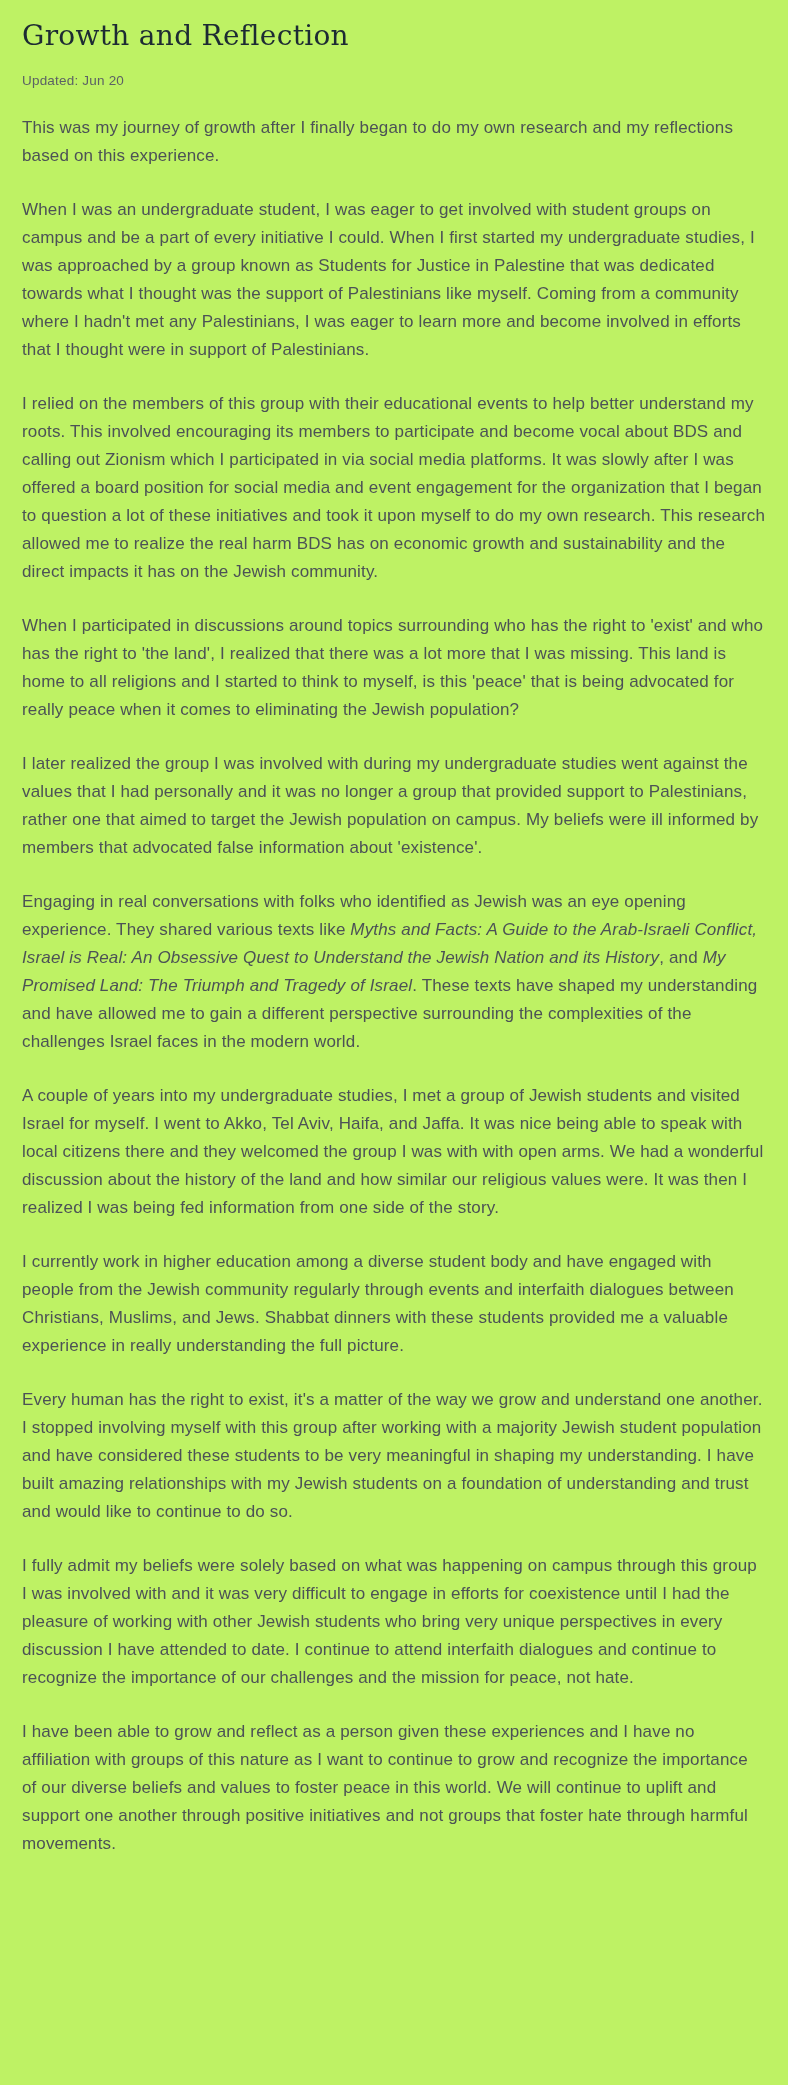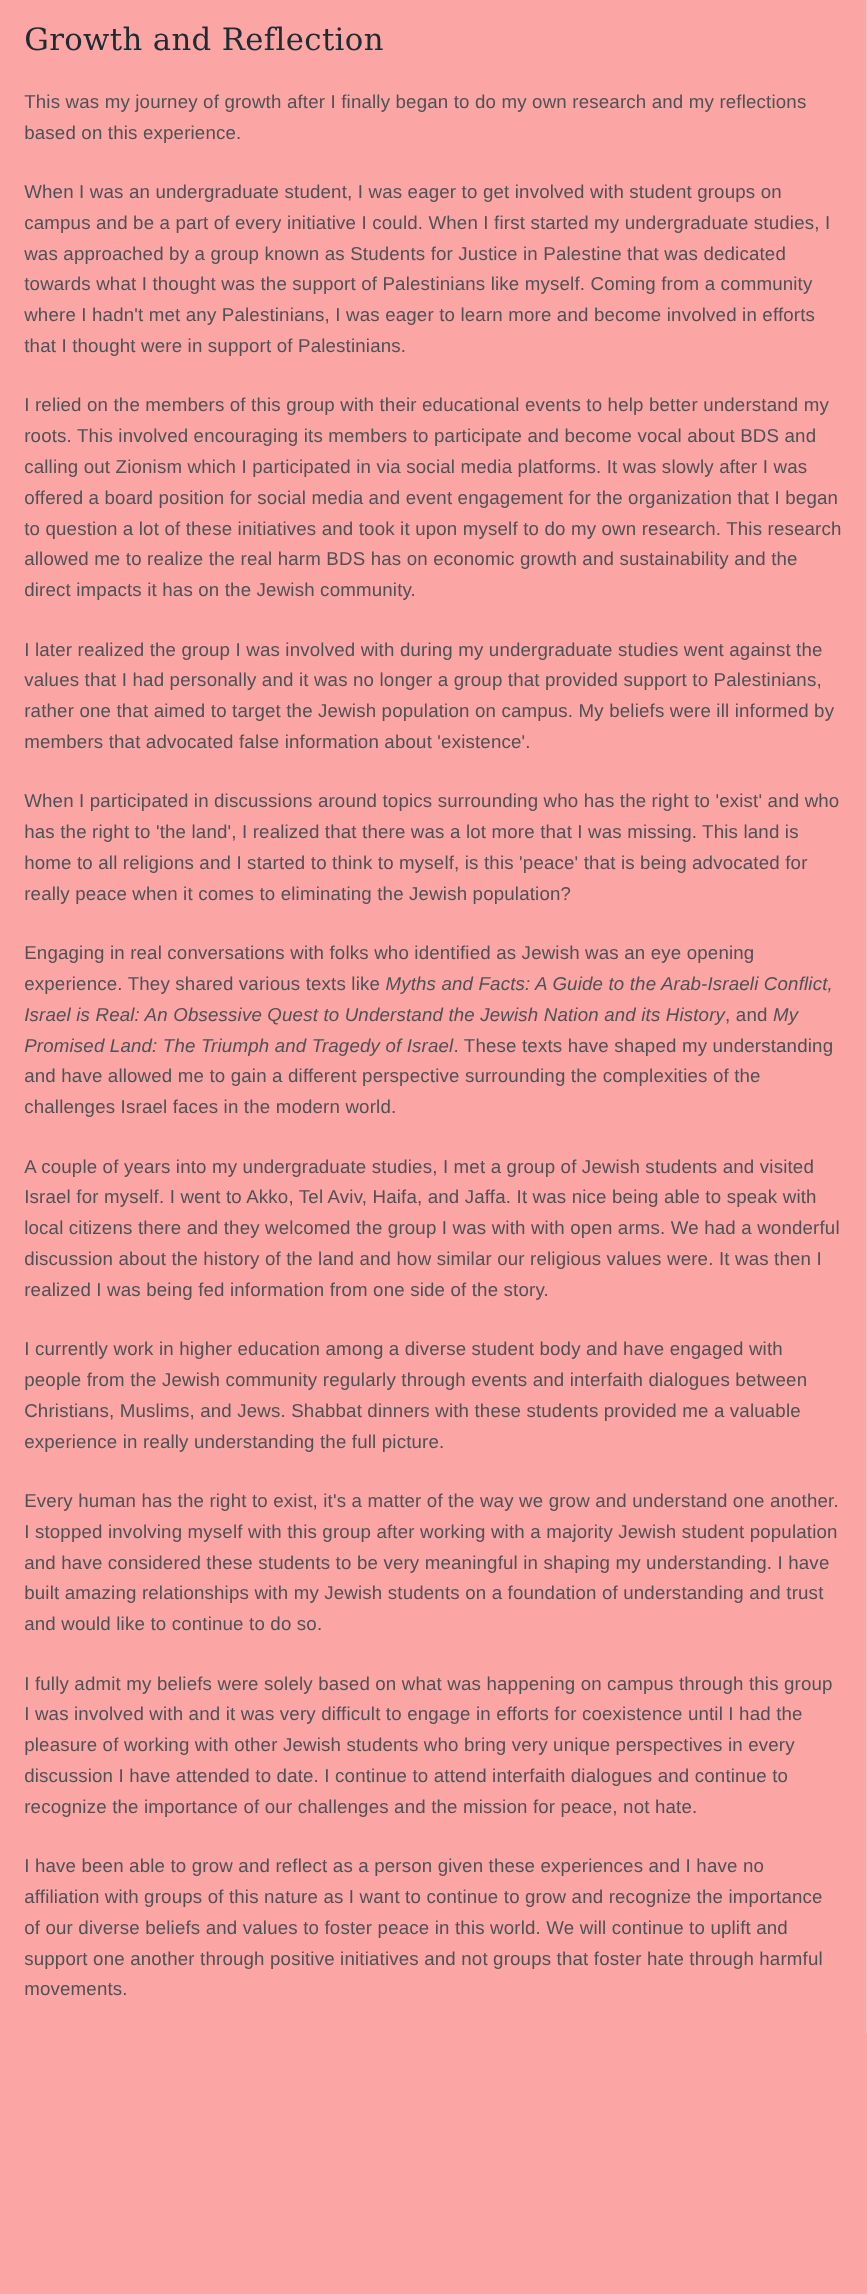--- a/index.html
+++ b/index.html
@@ -4,21 +4,21 @@
 <style>
   * { margin: 0; padding: 0; box-sizing: border-box; }
   html, body {
     width: 788px;
     background: #faf8f2;
     font-family: "Liberation Sans", sans-serif;
   }
   .page {
     width: 788px;
     min-height: 2085px;
-    background: #fca5a5;
+    background: #bef264;
     padding: 14px 22px 30px 22px;
   }
   h1.page-title {
     font-family: "DejaVu Serif", "Liberation Serif", serif;
     font-size: 28px;
     font-weight: 500;
     color: #1d2b33;
     letter-spacing: 0.3px;
     line-height: 1.25;
     margin-top: 4px;
@@ -41,26 +41,27 @@
     margin-top: 26px;
   }
   .article-body p em {
   }
 </style>
 </head>
 <body>
 
 <div class="page">
   <h1 class="page-title">Growth and Reflection</h1>
+  <div class="updated-date">Updated: Jun 20</div>
   <div class="article-body" id="article-body">
       <p><span>This was my journey of growth after I finally began to do my own research and my reflections based on this experience.</span></p>
       <p><span>When I was an undergraduate student, I was eager to get involved with student groups on campus and be a part of every initiative I could. When I first started my undergraduate studies, I was approached by a group known as Students for Justice in Palestine that was dedicated towards what I thought was the support of Palestinians like myself. Coming from a community where I hadn't met any Palestinians, I was eager to learn more and become involved in efforts that I thought were in support of Palestinians.</span></p>
       <p><span>I relied on the members of this group with their educational events to help better understand my roots. This involved encouraging its members to participate and become vocal about BDS and calling out Zionism which I participated in via social media platforms. It was slowly after I was offered a board position for social media and event engagement for the organization that I began to question a lot of these initiatives and took it upon myself to do my own research. This research allowed me to realize the real harm BDS has on economic growth and sustainability and the direct impacts it has on the Jewish community.</span></p>
+      <p><span>When I participated in discussions around topics surrounding who has the right to 'exist' and who has the right to 'the land', I realized that there was a lot more that I was missing. This land is home to all religions and I started to think to myself, is this 'peace' that is being advocated for really peace when it comes to eliminating the Jewish population?</span></p>
       <p><span>I later realized the group I was involved with during my undergraduate studies went against the values that I had personally and it was no longer a group that provided support to Palestinians, rather one that aimed to target the Jewish population on campus. My beliefs were ill informed by members that advocated false information about 'existence'.</span></p>
-      <p><span>When I participated in discussions around topics surrounding who has the right to 'exist' and who has the right to 'the land', I realized that there was a lot more that I was missing. This land is home to all religions and I started to think to myself, is this 'peace' that is being advocated for really peace when it comes to eliminating the Jewish population?</span></p>
       <p><span>Engaging in real conversations with folks who identified as Jewish was an eye opening experience. They shared various texts like </span><em>Myths and Facts: A Guide to the Arab-Israeli Conflict, Israel is Real: An Obsessive Quest to Understand the Jewish Nation and its History</em><span>, and </span><em>My Promised Land: The Triumph and Tragedy of Israel</em><span>. These texts have shaped my understanding and have allowed me to gain a different perspective surrounding the complexities of the challenges Israel faces in the modern world.</span></p>
       <p><span>A couple of years into my undergraduate studies, I met a group of Jewish students and visited Israel for myself. I went to Akko, Tel Aviv, Haifa, and Jaffa. It was nice being able to speak with local citizens there and they welcomed the group I was with with open arms. We had a wonderful discussion about the history of the land and how similar our religious values were. It was then I realized I was being fed information from one side of the story.</span></p>
       <p><span>I currently work in higher education among a diverse student body and have engaged with people from the Jewish community regularly through events and interfaith dialogues between Christians, Muslims, and Jews. Shabbat dinners with these students provided me a valuable experience in really understanding the full picture.</span></p>
       <p><span>Every human has the right to exist, it's a matter of the way we grow and understand one another. I stopped involving myself with this group after working with a majority Jewish student population and have considered these students to be very meaningful in shaping my understanding. I have built amazing relationships with my Jewish students on a foundation of understanding and trust and would like to continue to do so.</span></p>
       <p><span>I fully admit my beliefs were solely based on what was happening on campus through this group I was involved with and it was very difficult to engage in efforts for coexistence until I had the pleasure of working with other Jewish students who bring very unique perspectives in every discussion I have attended to date. I continue to attend interfaith dialogues and continue to recognize the importance of our challenges and the mission for peace, not hate.</span></p>
       <p><span>I have been able to grow and reflect as a person given these experiences and I have no affiliation with groups of this nature as I want to continue to grow and recognize the importance of our diverse beliefs and values to foster peace in this world. We will continue to uplift and support one another through positive initiatives and not groups that foster hate through harmful movements.</span></p>
     </div>
 </div>
 
 </body></html>

